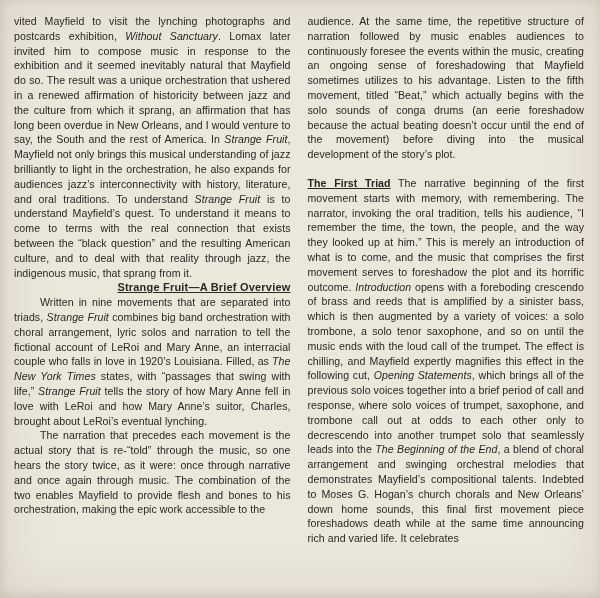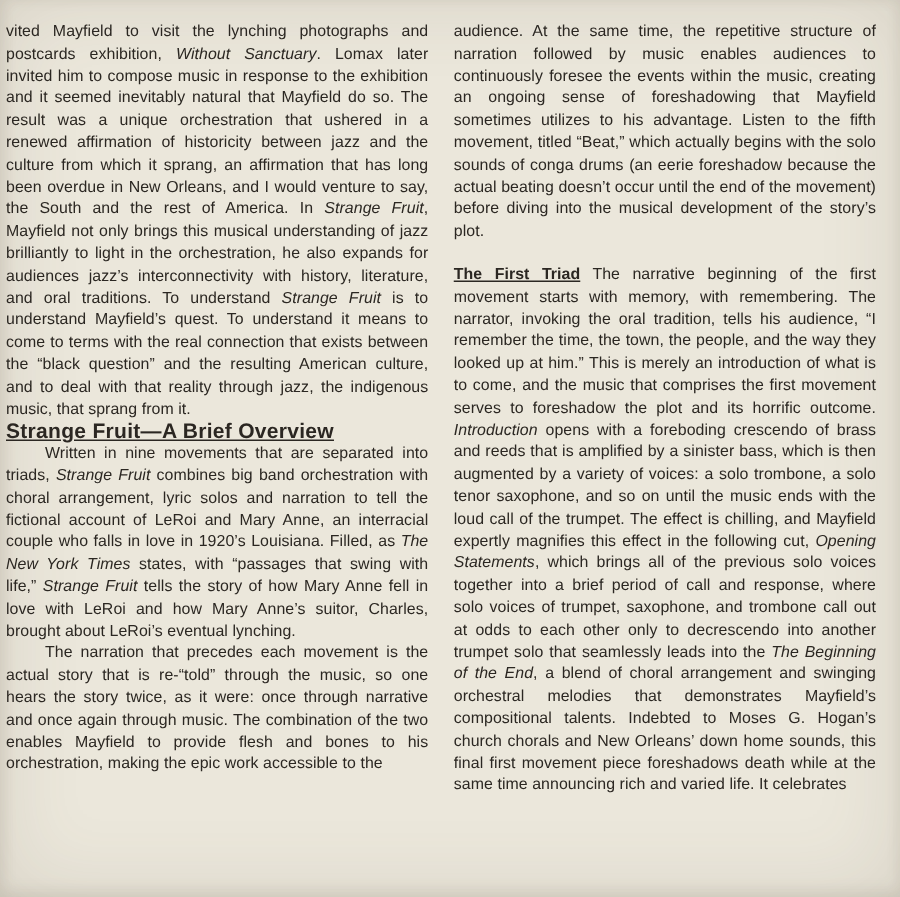--- a/index.html
+++ b/index.html
@@ -6,21 +6,21 @@
   body {
     width: 600px;
     height: 598px;
     overflow: hidden;
     font-family: "Liberation Sans", sans-serif;
   }
   .page {
     box-sizing: border-box;
     width: 600px;
     height: 598px;
-    padding: 14px 16px 14px 4px;
+    padding: 14px 16px 14px 14px;
     display: flex;
     gap: 17px;
     background:
       radial-gradient(ellipse 130% 110% at 50% 42%, rgba(255,255,255,0.28), rgba(255,255,255,0) 65%),
       linear-gradient(180deg, #e6e2d6 0%, #edead f 6%, #edeadf 92%, #e5e1d5 100%),
       #ebe7db;
     background-color: #ebe7db;
     box-shadow:
       inset 0 0 55px rgba(96, 88, 68, 0.14),
       inset 0 -4px 10px rgba(96, 88, 68, 0.10),
@@ -33,25 +33,25 @@
     letter-spacing: 0.05px;
     text-align: justify;
     hyphens: auto;
     -webkit-hyphens: auto;
     color: #2b2722;
   }
   .col p { margin: 0; }
   .col p.indent { text-indent: 26px; }
   .col .space { margin-top: 14px; }
   .col h2.heading {
-    font-size: 14px;
+    font-size: 11px;
     line-height: 14.8px;
     font-weight: 700;
     margin: 0;
-    text-align: left;
+    text-align: right;
     letter-spacing: 0.2px;
   }
   .it { font-style: italic; }
   .bd { font-weight: 700; text-decoration: underline; }
 </style>
 </head>
 <body>
 
 <div class="page" style="background-color: rgb(235, 231, 219);">
   <div class="col" style="color: rgb(43, 39, 34);">

